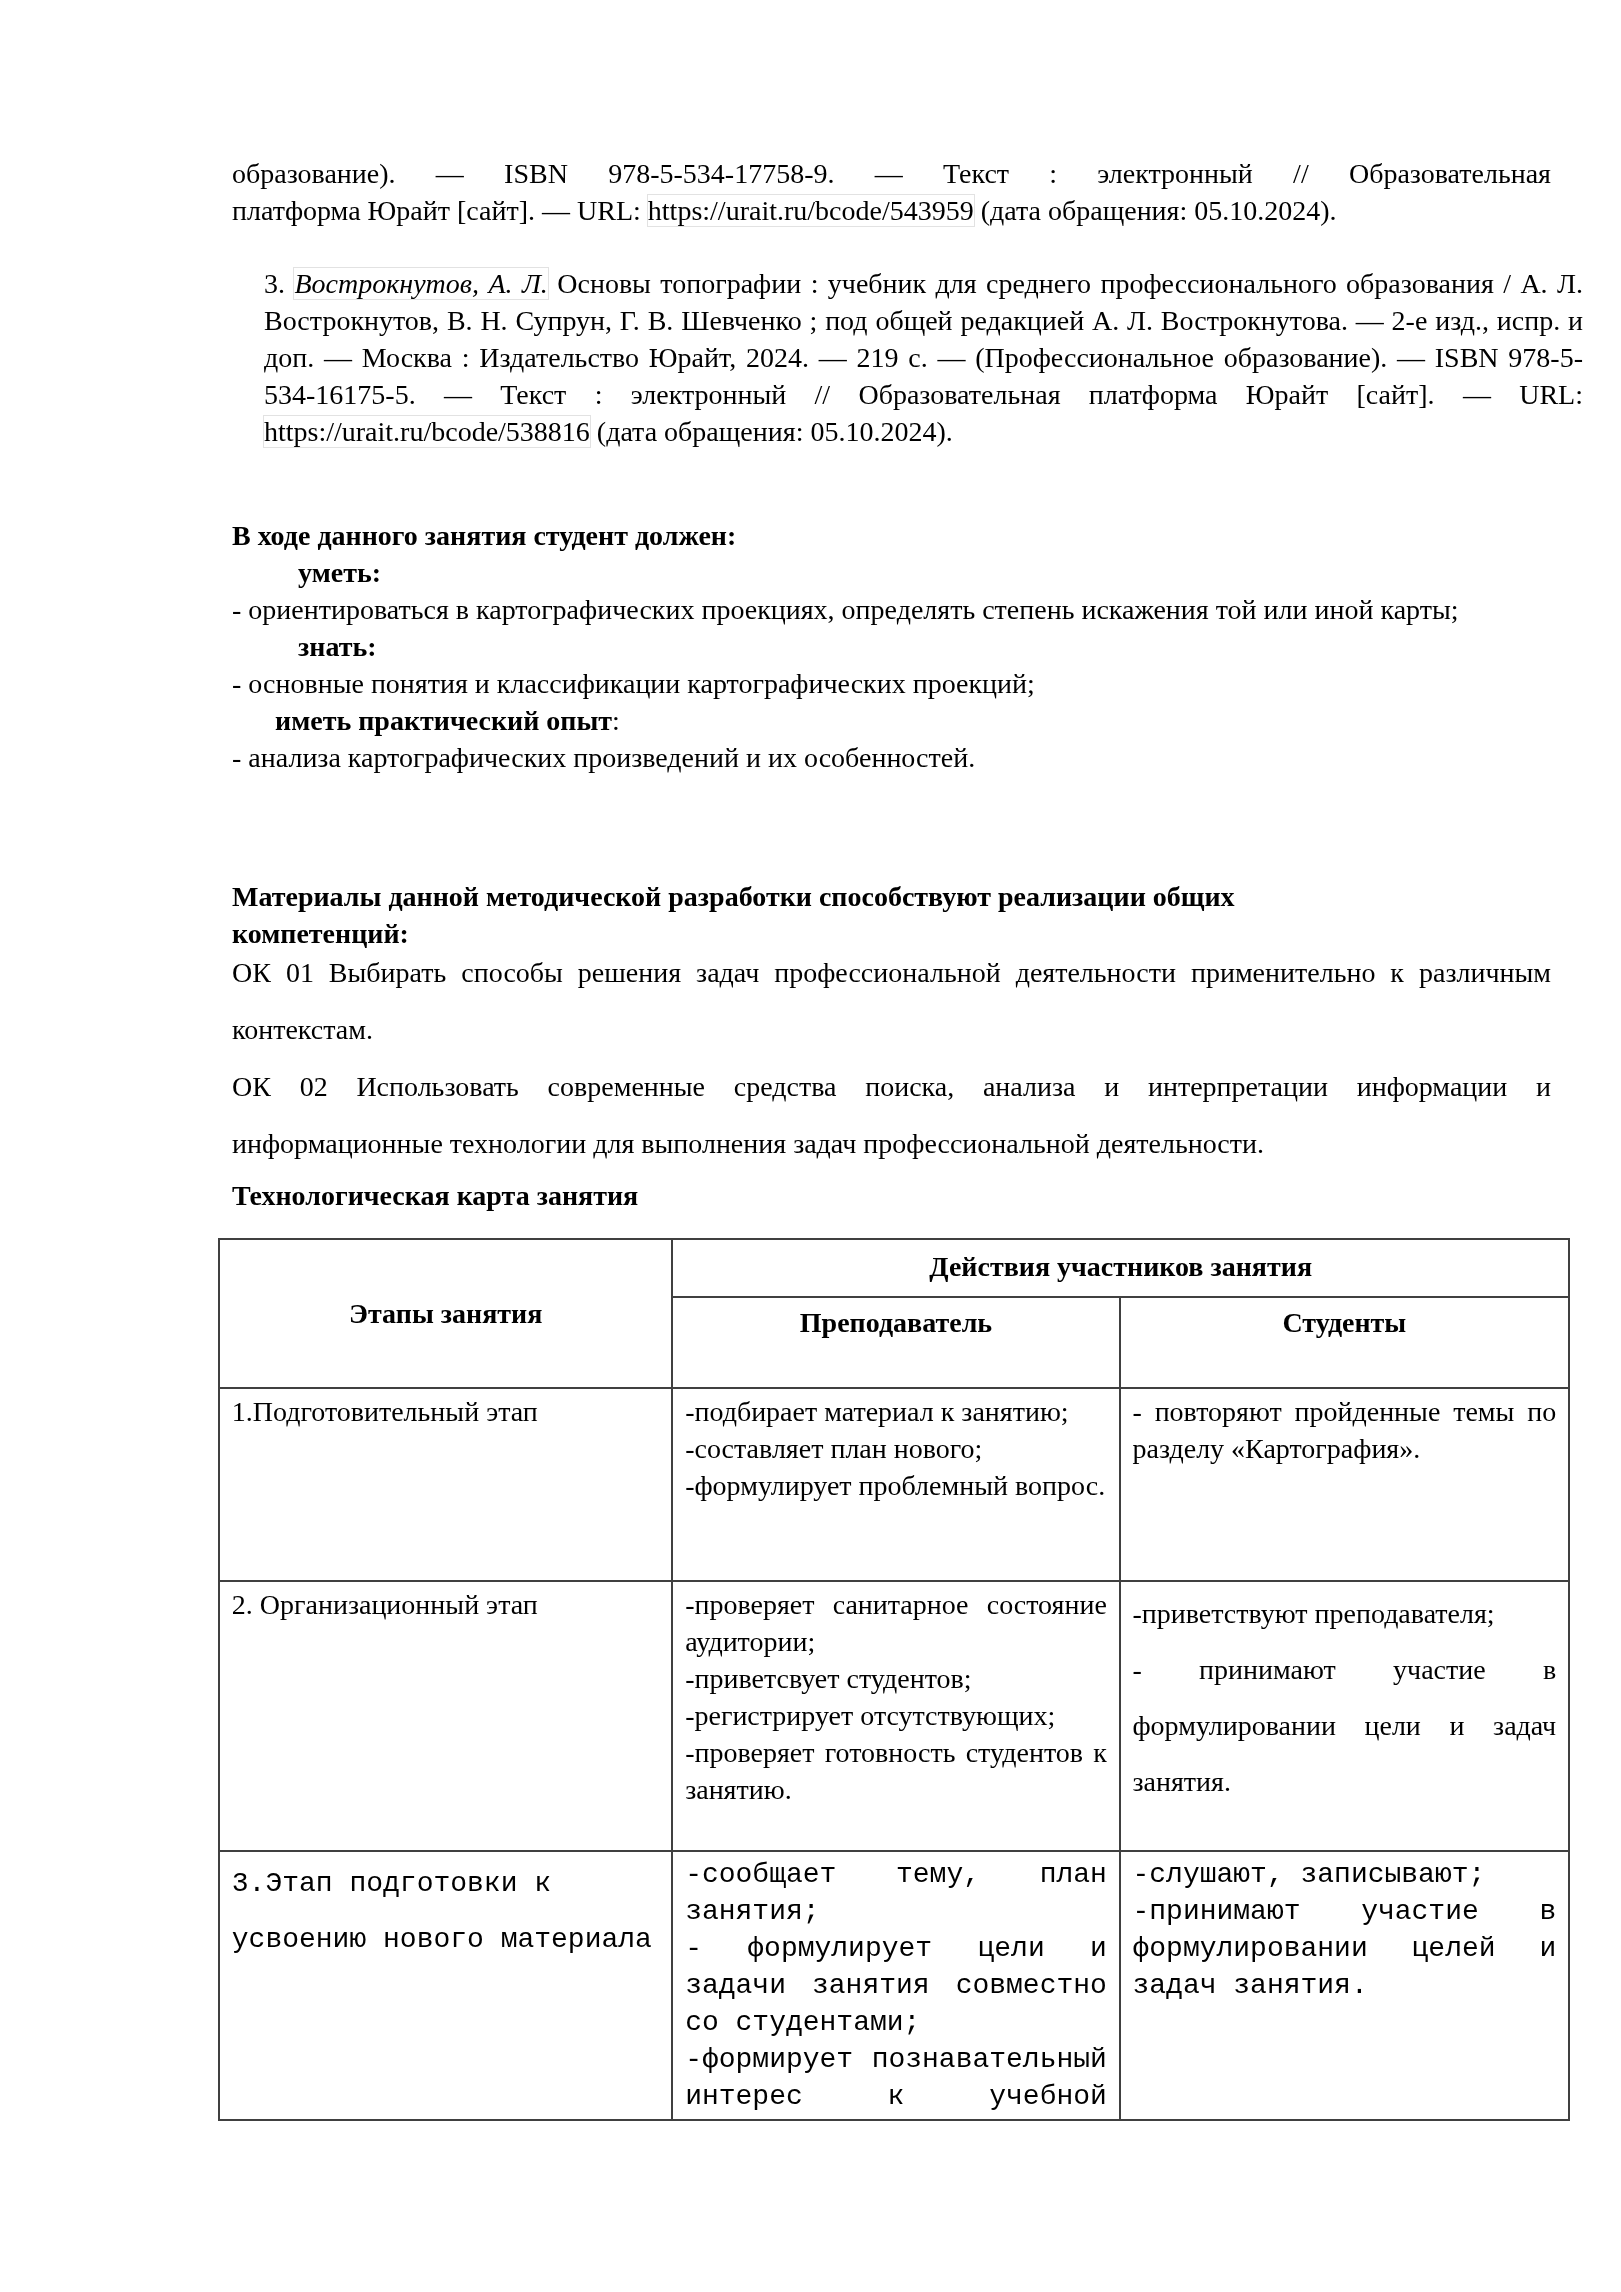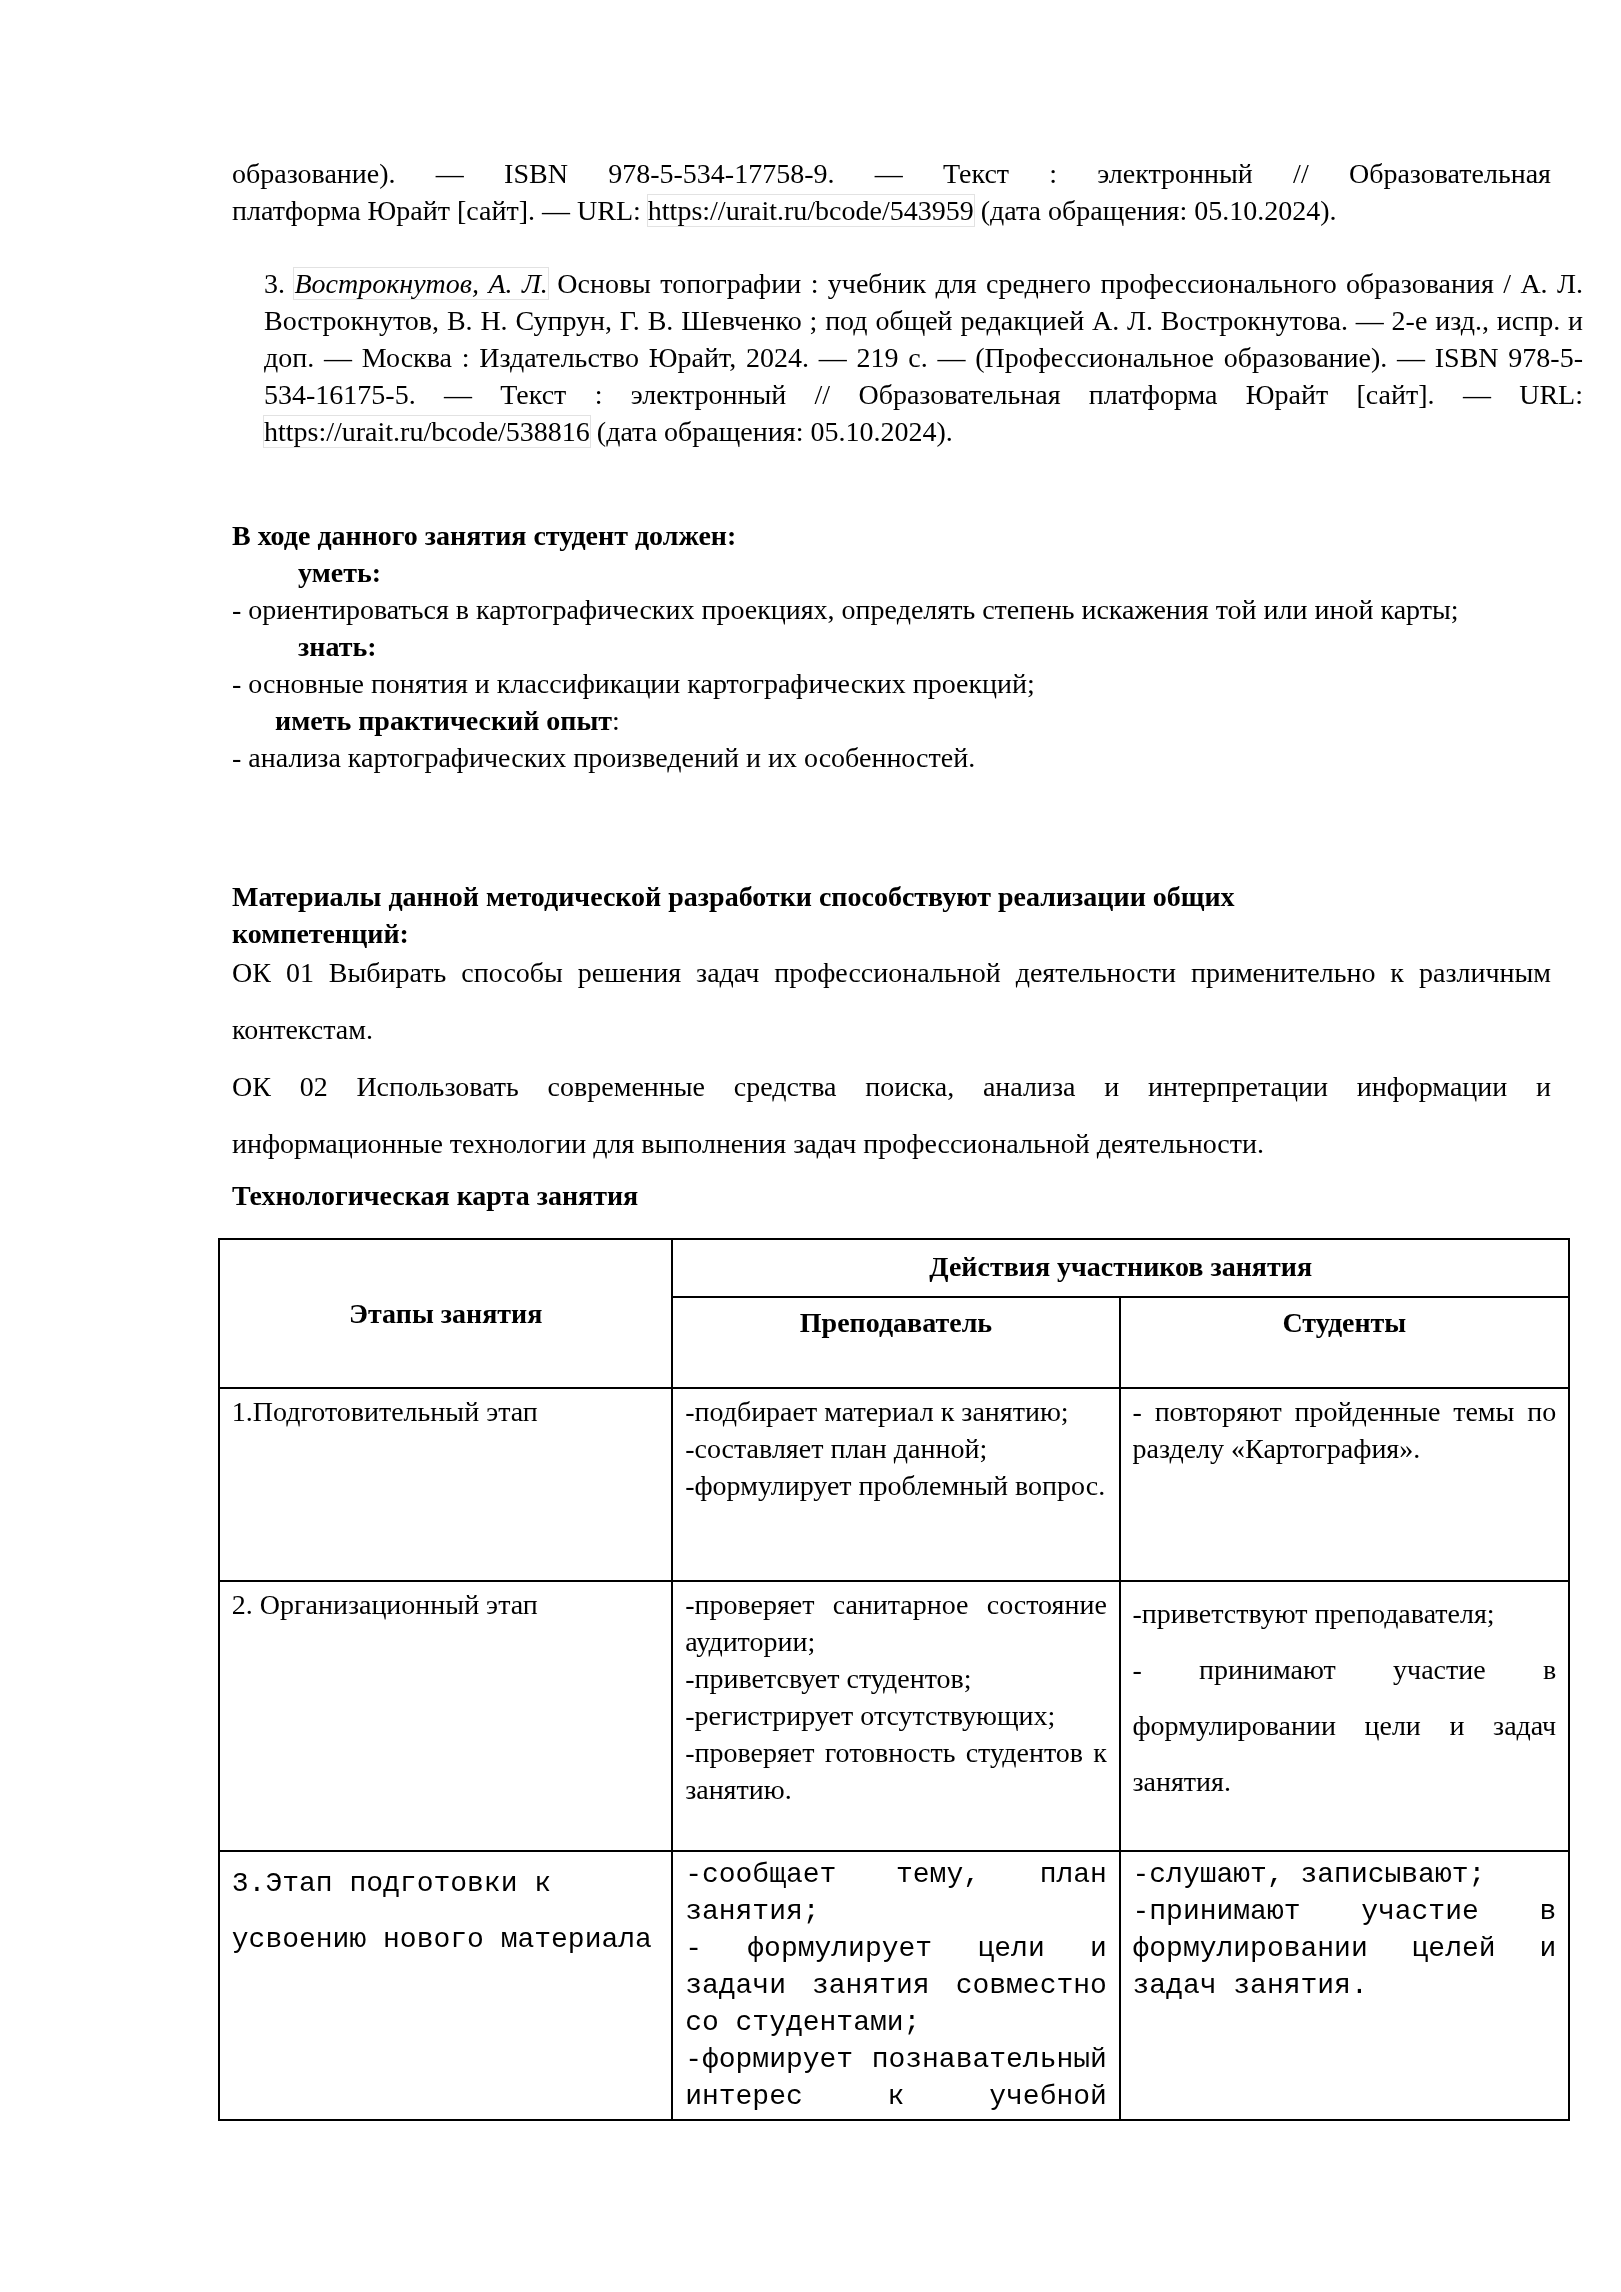--- a/index.html
+++ b/index.html
@@ -11,21 +11,21 @@
   .ref3 { position: absolute; top: 118px; left: 0; width: 1319px; margin-left: 32px; }
   .link { outline: 1px solid #e2e2e2; }
   .ital { font-style: italic; }
   .center-bold { text-align: center; font-weight: bold; }
   .abs { position: absolute; left: 0; width: 1319px; }
   .indent1 { padding-left: 66px; font-weight: bold; }
   .indent2 { padding-left: 43px; font-weight: bold; }
   .ok { line-height: 57px; }
   table.tc { position: absolute; left: 218px; top: 1238px; width: 1352px; border-collapse: collapse;
              font-family: "Liberation Serif", "DejaVu Serif", serif; font-size: 28px; line-height: 37px; }
-  table.tc td, table.tc th { border: 2px solid #000000; vertical-align: top; padding: 3.9px 11.8px 3.9px 11.8px; }
+  table.tc td, table.tc th { border: 2px solid #404040; vertical-align: top; padding: 3.9px 11.8px 3.9px 11.8px; }
   table.tc th { font-weight: bold; text-align: center; vertical-align: middle; }
   .just { text-align: justify; text-align-last: left; margin-left: 37px; }
   .jl { text-align: justify; text-align-last: justify; }
   .lh2 { line-height: 56px; }
 </style>
 </head>
 <body>
 
 <div class="page">
 
@@ -73,21 +73,21 @@
   </tr>
   <tr style="height: 91px;">
     <th style="vertical-align: top; padding-top: 5.9px;">Преподаватель</th>
     <th style="vertical-align: top; padding-top: 5.9px;">Студенты</th>
   </tr>
 
   <tr style="height: 193px;">
     <td>1.Подготовительный этап</td>
     <td class="just">
       <div>-подбирает материал к занятию;</div>
-      <div>-составляет план данной;</div>
+      <div>-составляет план нового;</div>
       <div>-формулирует проблемный вопрос.</div>
     </td>
     <td class="just">
       <div>- повторяют пройденные темы по разделу «Картография».</div>
     </td>
   </tr>
 
   <tr style="height: 270px;">
     <td>2. Организационный этап</td>
     <td class="just">

